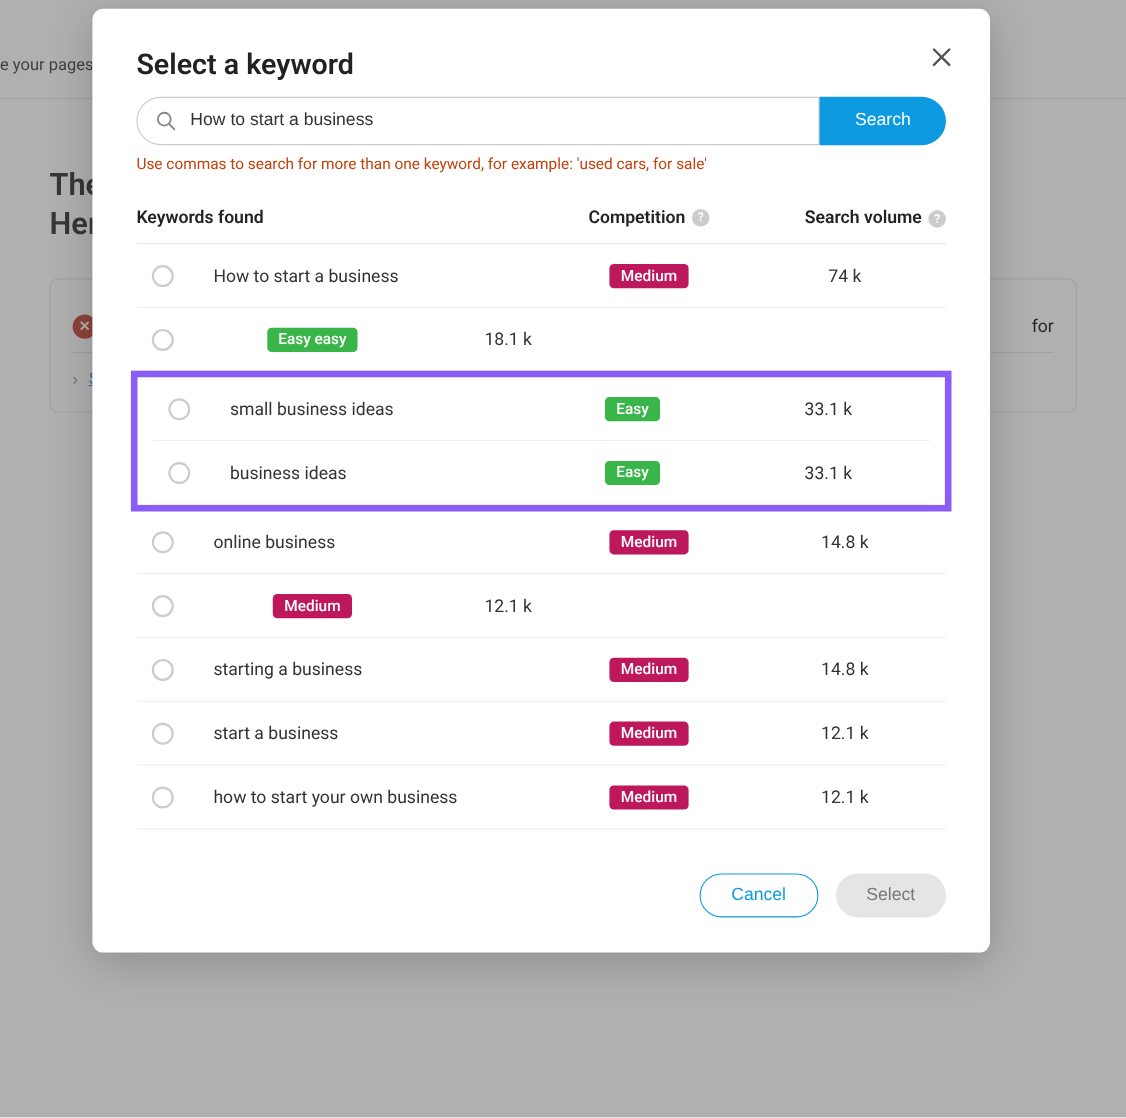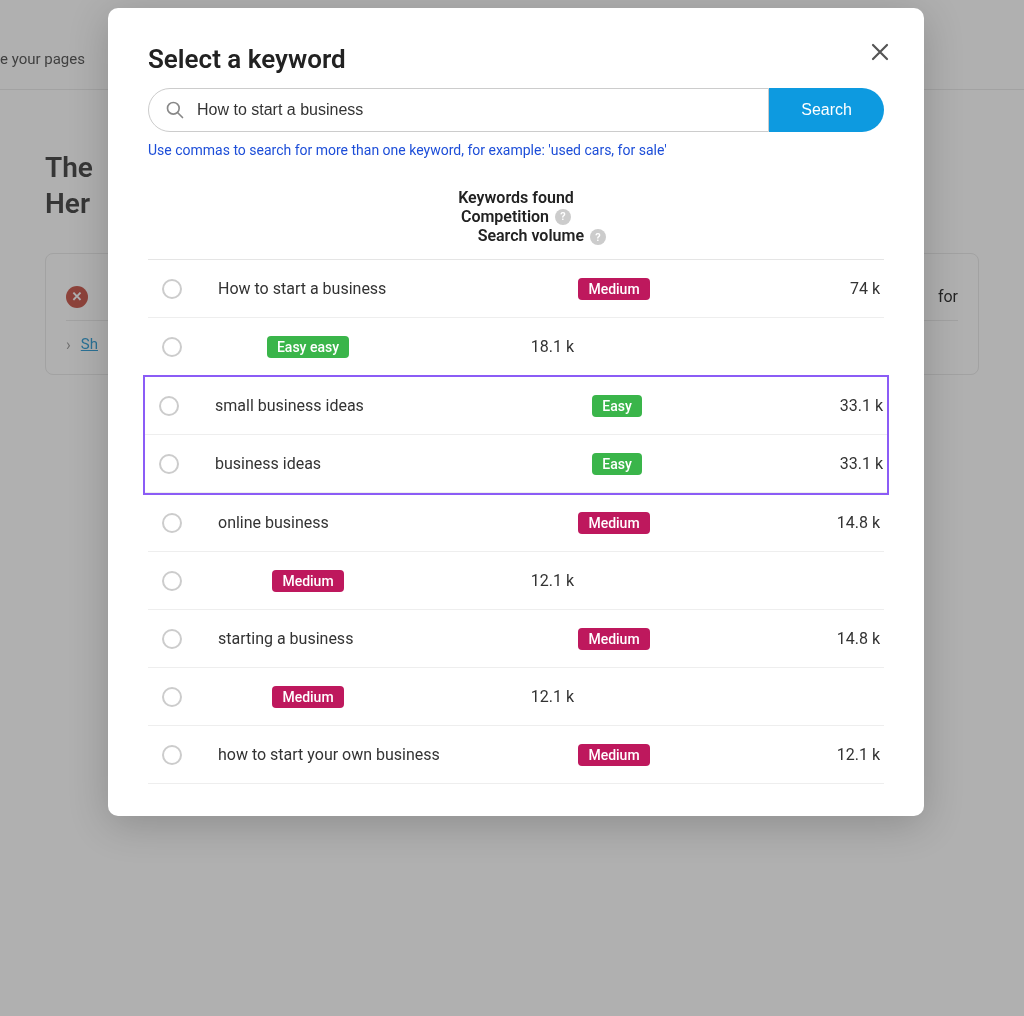--- a/index.html
+++ b/index.html
@@ -73,21 +73,21 @@
 .bg-chevron { color: #888; }
 .bg-link { color: #0d8ecf; text-decoration: underline; font-size: 15px; }
 .overlay {
   position: absolute;
   top: 0; left: 0; right: 0; bottom: 0;
   background: rgba(80,80,80,0.45);
 }
 .modal {
   position: absolute;
   top: 8px;
-  left: 108px;
+  left: 84px;
   width: 816px;
   background: #fff;
   border-radius: 10px;
   box-shadow: 0 8px 40px rgba(0,0,0,0.2);
   padding: 36px 40px 32px 40px;
 }
 .modal-close {
   position: absolute;
   top: 32px;
   right: 32px;
@@ -137,29 +137,28 @@
   border: none;
   height: 44px;
   padding: 0 32px;
   border-radius: 0 24px 24px 0;
   font-size: 16px;
   font-weight: 500;
   cursor: pointer;
 }
 .search-hint {
   font-size: 14px;
-  color: #1d4ed8;
+  color: #c2410c;
   margin-bottom: 30px;
 }
 .table-header {
   display: flex;
   align-items: center;
   padding-bottom: 14px;
   border-bottom: 1px solid #e5e5e5;
-  flex-direction: column;
 }
 .col-keyword { flex: 1; font-size: 16px; font-weight: 600; color: #222; }
 .col-comp { width: 180px; text-align: right; font-size: 16px; font-weight: 600; color: #222; display: flex; align-items: center; justify-content: center; gap: 6px; }
 .col-vol { width: 180px; text-align: right; font-size: 16px; font-weight: 600; color: #222; display: flex; align-items: flex-end; justify-content: flex-end; gap: 6px; }
 .help-icon {
   width: 16px; height: 16px;
   border-radius: 50%;
   background: #ccc;
   color: #fff;
   font-size: 11px;
@@ -178,36 +177,36 @@
   width: 20px; height: 20px;
   border: 2px solid #ccc;
   border-radius: 50%;
   margin-right: 36px;
   margin-left: 14px;
   cursor: pointer;
   flex-shrink: 0;
 }
 .kw-text { flex: 1; font-size: 16px; color: #333; }
 .comp-cell { width: 180px; text-align: center; }
-.vol-cell { width: 180px; text-align: right; font-size: 16px; color: #333; padding-right: 4px; }
+.vol-cell { width: 180px; text-align: center; font-size: 16px; color: #333; padding-right: 4px; }
 .badge {
   display: inline-block;
   padding: 3px 10px;
   border-radius: 4px;
   color: #fff;
   font-size: 14px;
   font-weight: 500;
 }
 .badge-medium { background: #be185d; }
 .badge-easy { background: #3ab54a; }
 .badge-veryeasy { background: #3ab54a; }
 .highlight-group {
-  border: 2px solid #8b5cf6;
+  border: 6px solid #8b5cf6;
   margin: -1px -5px;
-  padding: 0 0;
+  padding: 0 14px;
 }
 .modal-actions {
   display: flex;
   justify-content: flex-end;
   gap: 16px;
   margin-top: 40px;
 }
 .btn-cancel {
   background: #fff;
   border: 1.5px solid #0d9ae0;
@@ -327,24 +326,29 @@
         <div class="vol-cell">12.1 k</div>
       </div>
       <div class="row">
         <div class="radio"></div>
         <div class="kw-text">starting a business</div>
         <div class="comp-cell"><span class="badge badge-medium">Medium</span></div>
         <div class="vol-cell">14.8 k</div>
       </div>
       <div class="row">
         <div class="radio"></div>
+        <div class="kw-text">start a business</div>
         <div class="comp-cell"><span class="badge badge-medium">Medium</span></div>
         <div class="vol-cell">12.1 k</div>
       </div>
       <div class="row">
         <div class="radio"></div>
         <div class="kw-text">how to start your own business</div>
         <div class="comp-cell"><span class="badge badge-medium">Medium</span></div>
         <div class="vol-cell">12.1 k</div>
       </div>
     </div>
 
+  <div class="modal-actions">
+    <button class="btn-cancel">Cancel</button>
+    <button class="btn-select">Select</button>
+  </div>
 </div>
 
 </body></html>

